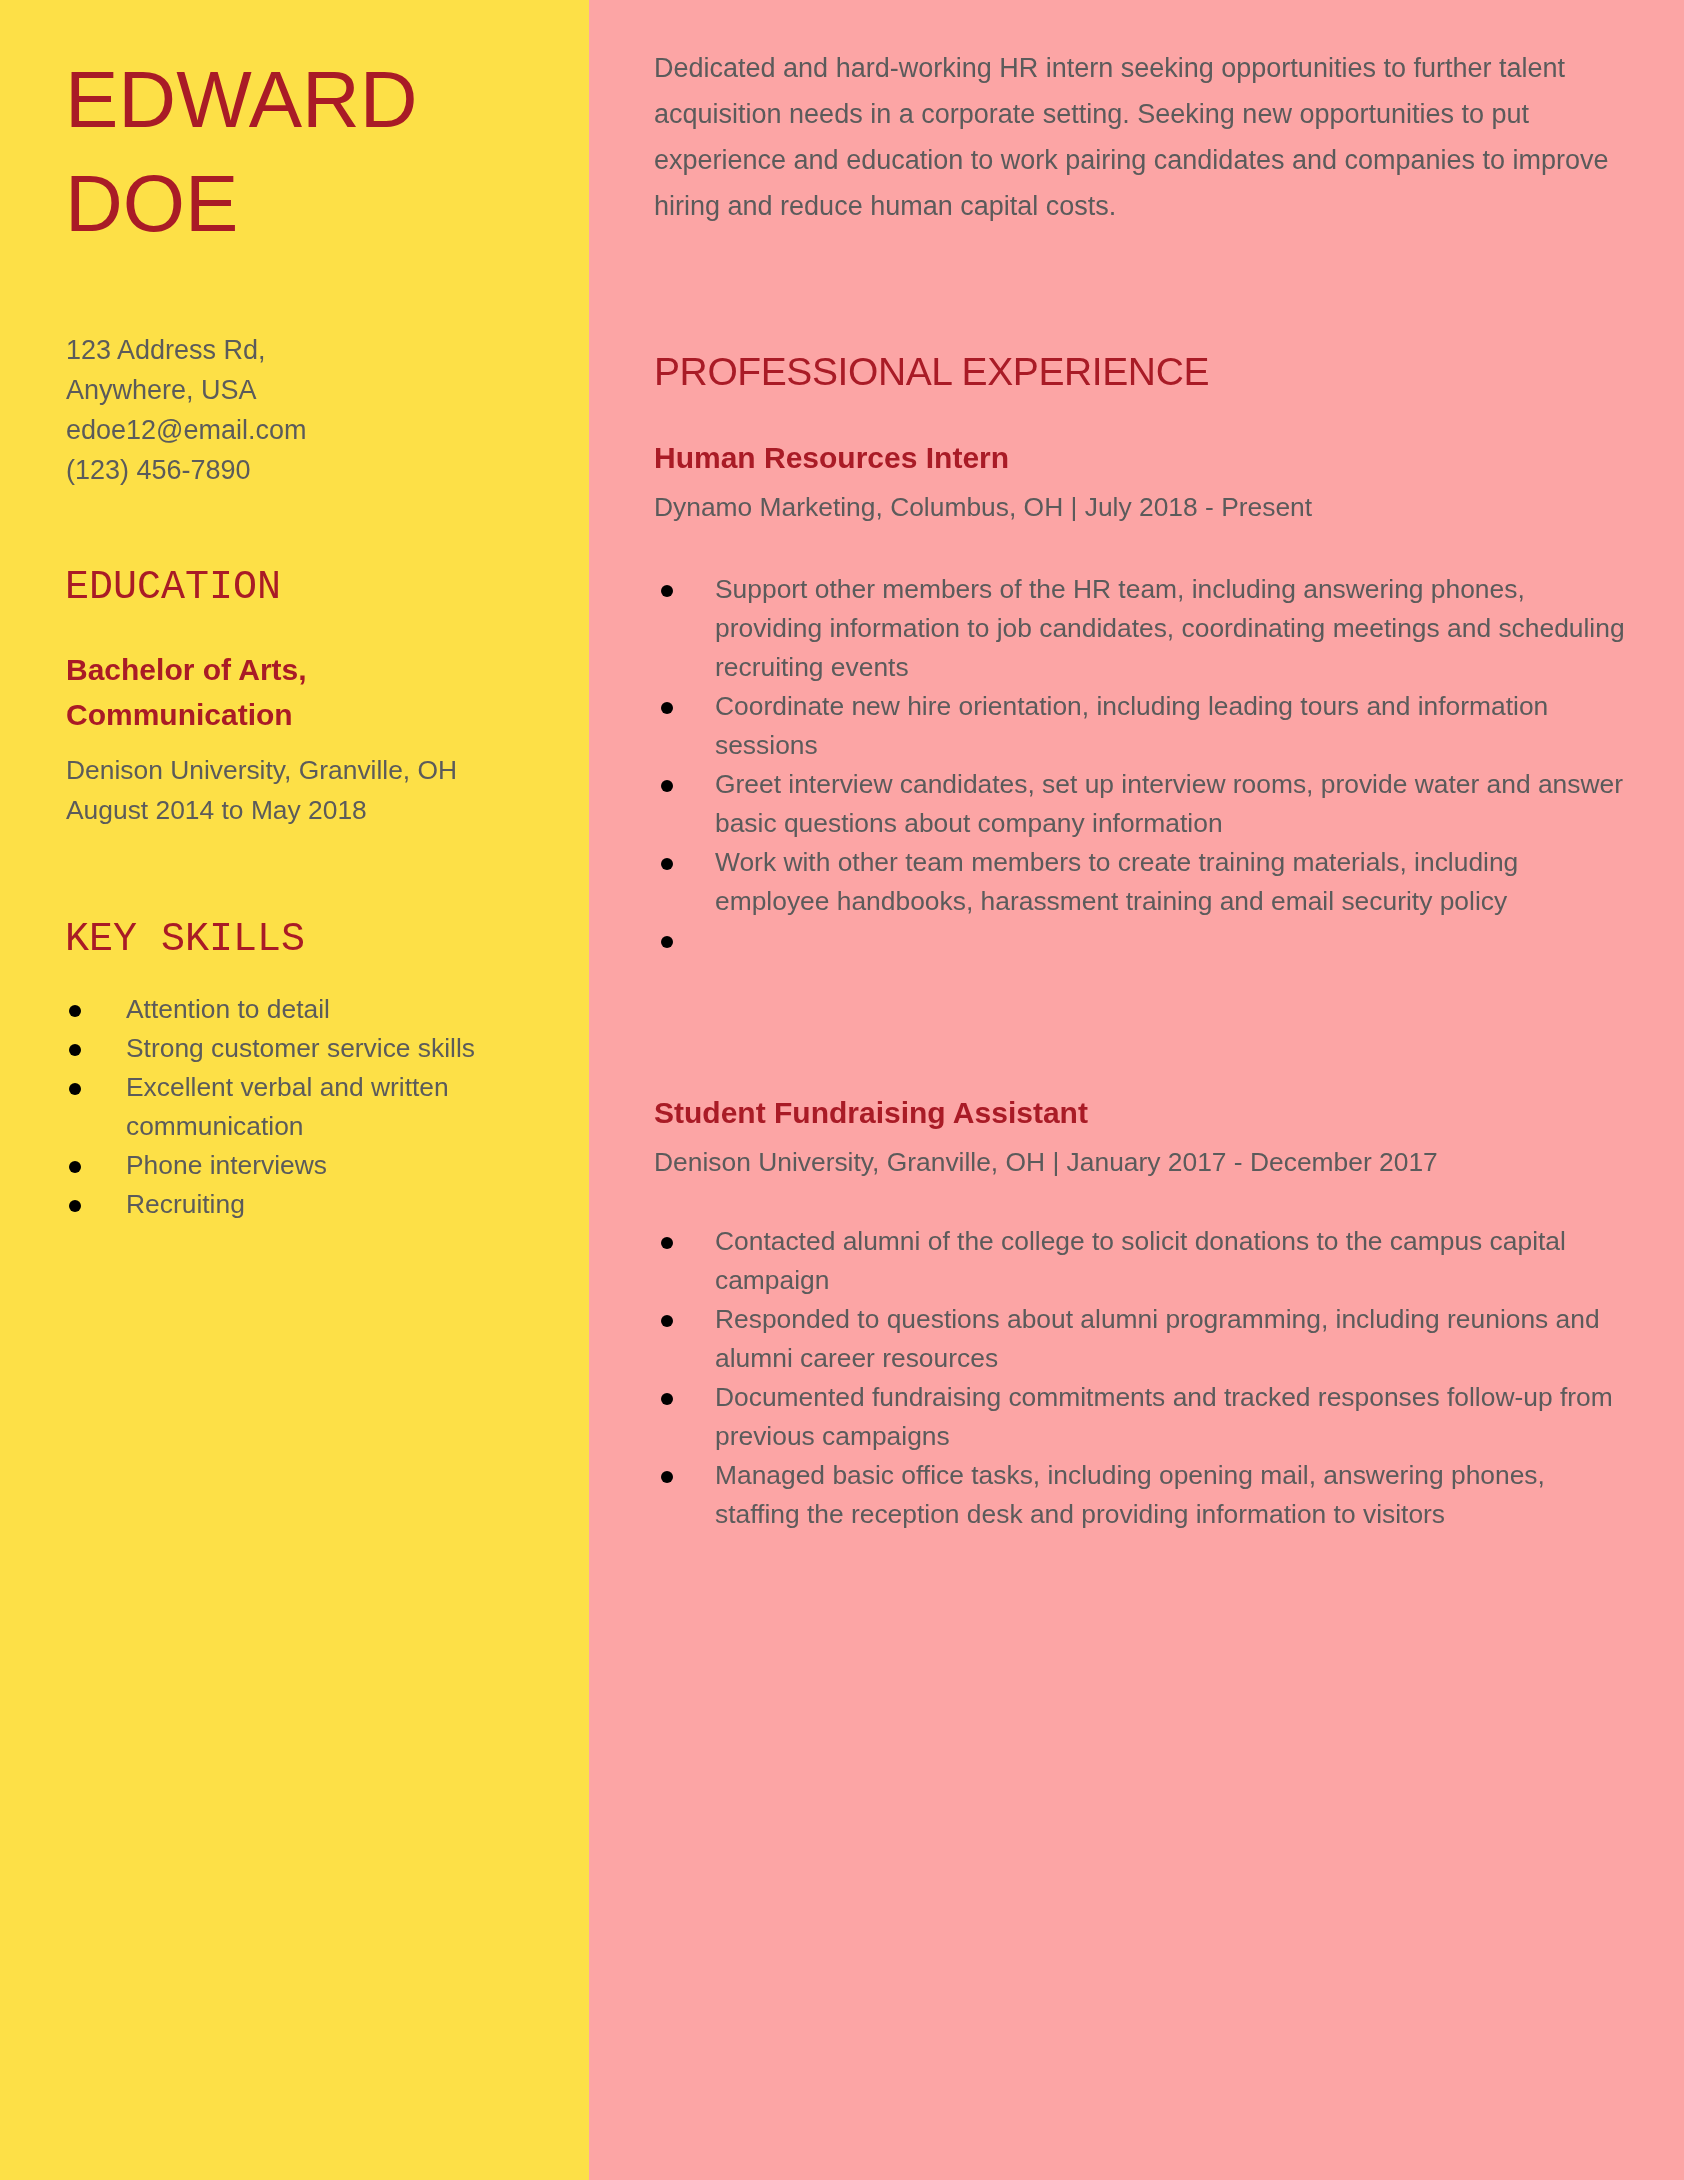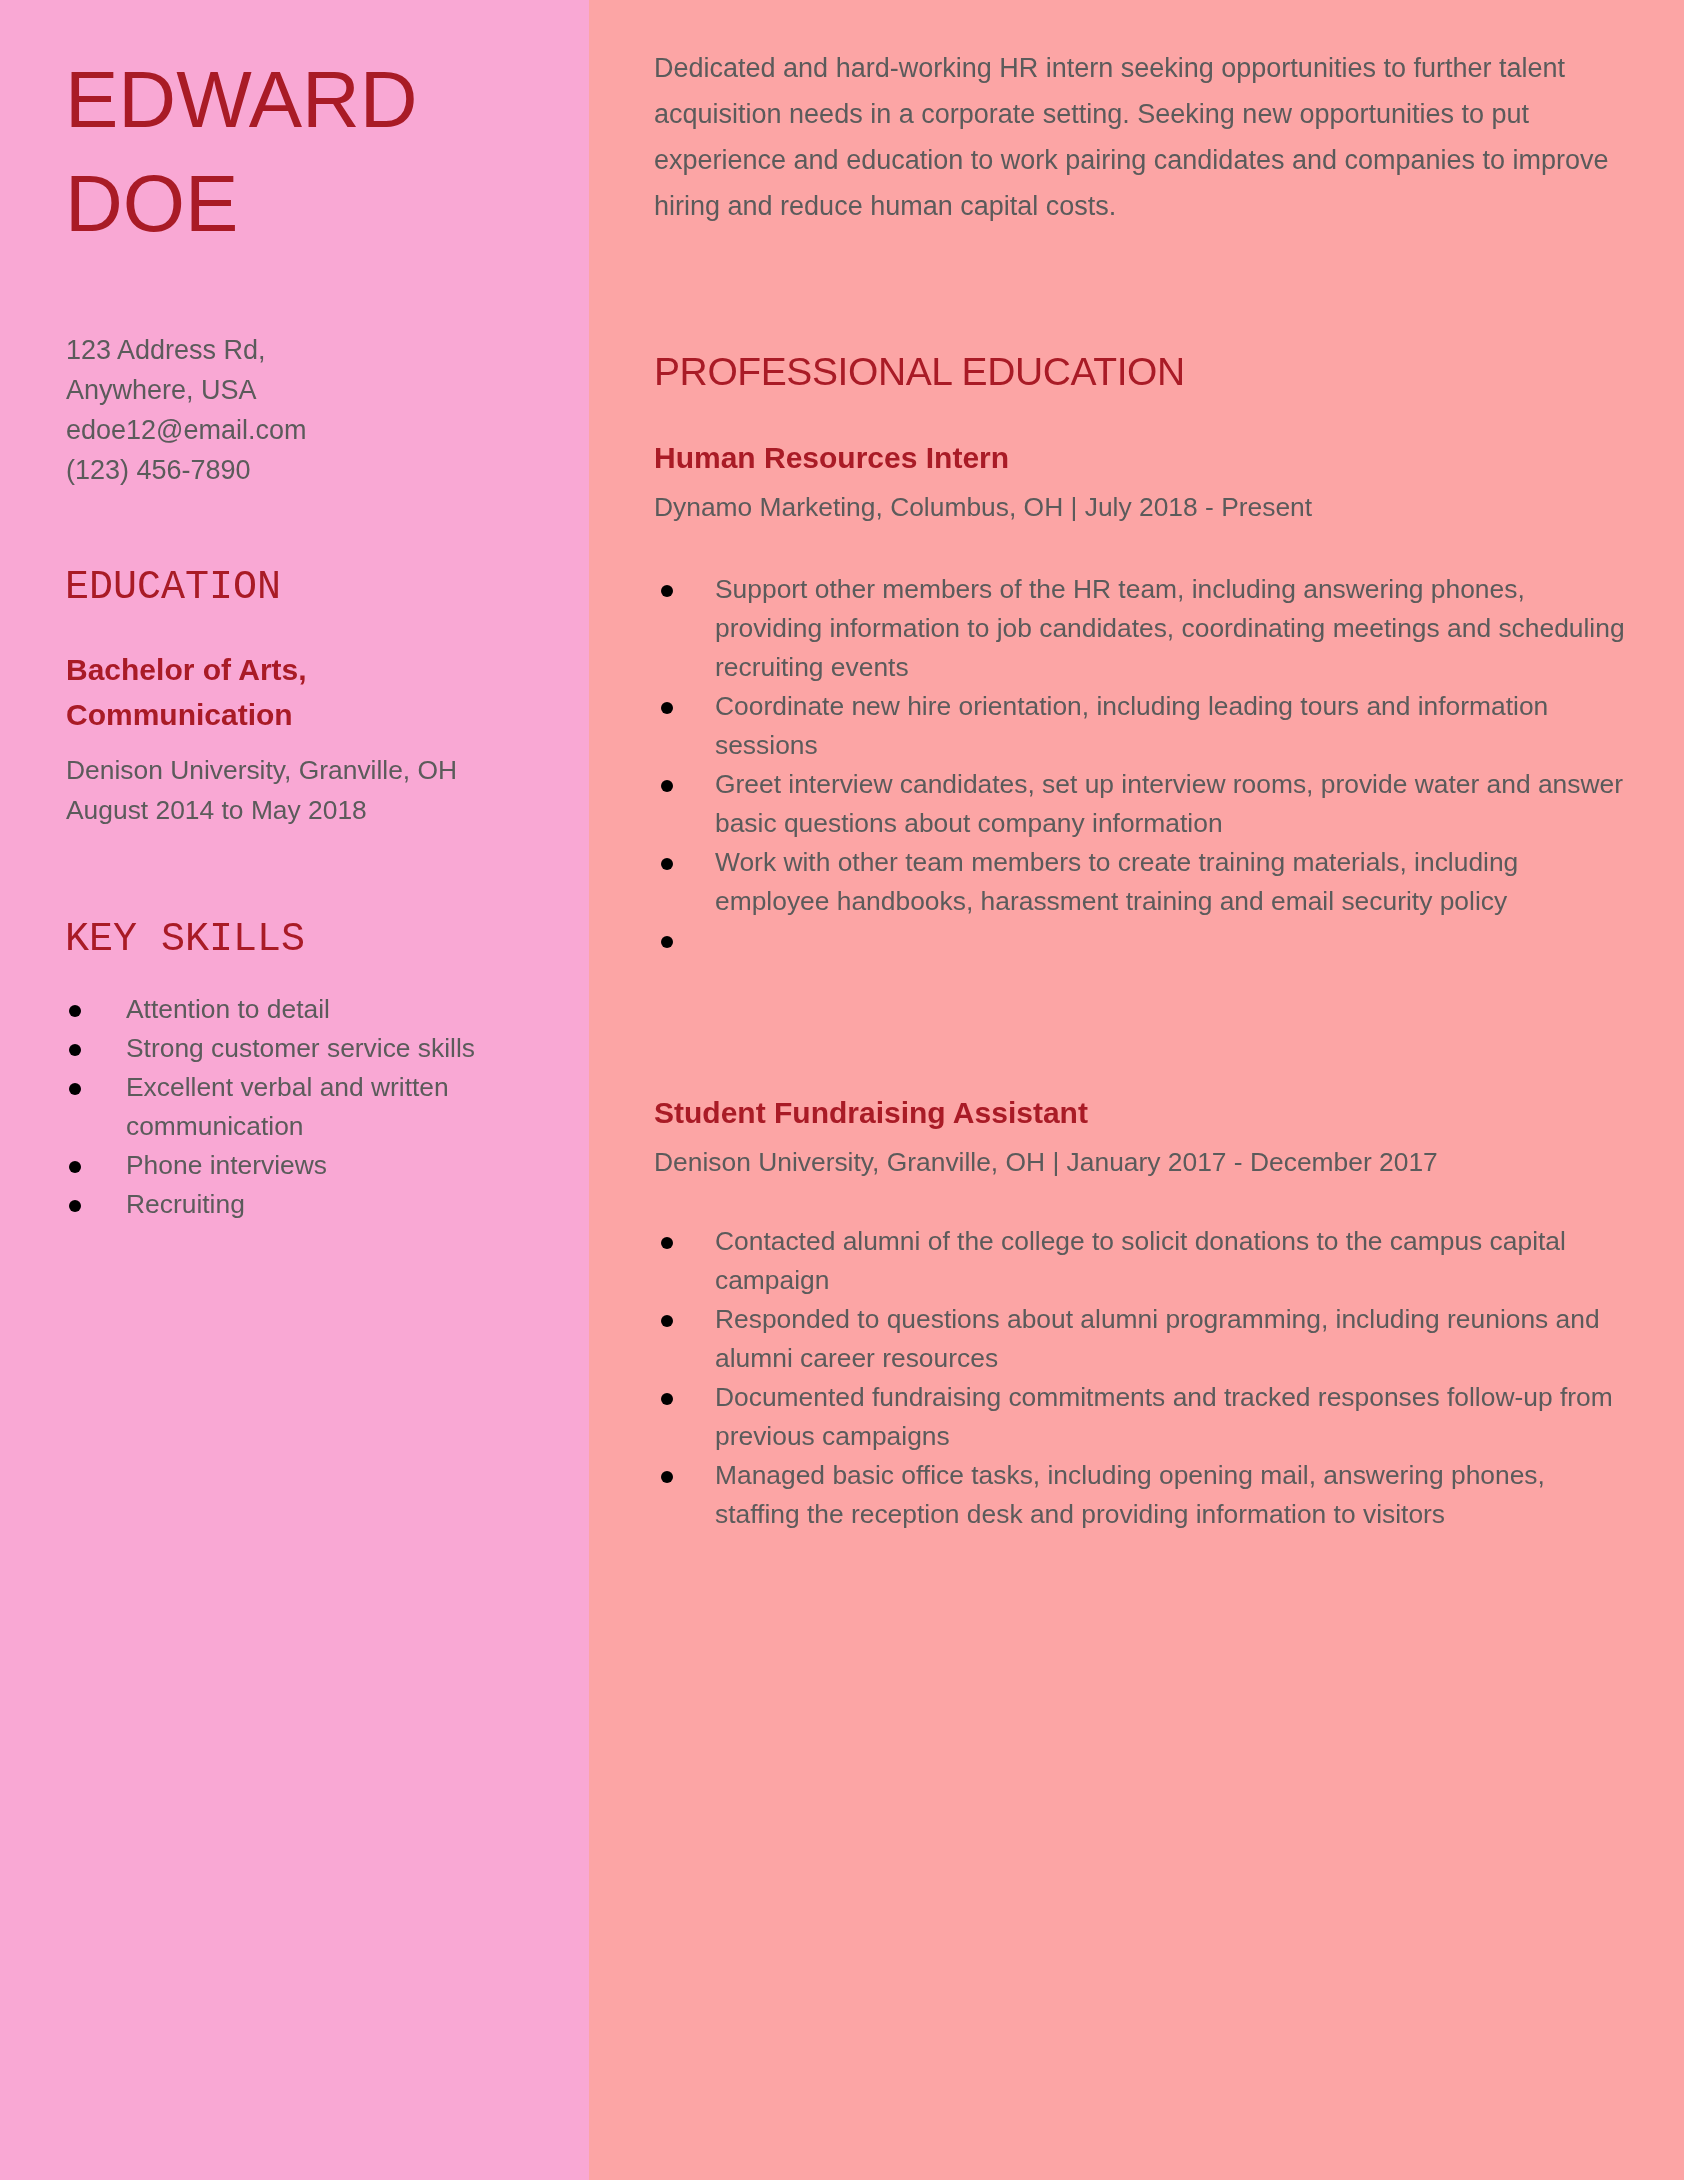--- a/index.html
+++ b/index.html
@@ -1,21 +1,21 @@
 <!DOCTYPE html>
 <html style="font-size:13.6px"><head>
 <meta charset="utf-8">
 <style>
   * { margin: 0; padding: 0; box-sizing: border-box; }
   html, body { width: 1685px; height: 2181px; background: #ffffff; overflow: hidden; }
   body { position: relative; font-family: "Liberation Sans", sans-serif; color: #5b5b5b; }
 
   .sidebar {
     position: absolute; left: 0; top: 0; width: 589px; height: 2181px;
-    background: #f9a8d4;
+    background: #fde047;
   }
   .main {
     position: absolute; left: 589px; top: 0; width: 1095px; height: 2181px;
     background: #fca5a5;
   }
 
   .abs { position: absolute; }
 
   .name {
     left: 65px; top: 48px;
@@ -114,21 +114,21 @@
     <li><span class="bullet-dot"></span><span style="display:inline-block;width:375px;">Excellent verbal and written communication</span></li>
     <li><span class="bullet-dot"></span><span>Phone interviews</span></li>
     <li><span class="bullet-dot"></span><span>Recruiting</span></li>
   </ul>
 </div>
 
 <div class="main">
 
   <p class="abs summary">Dedicated and hard-working HR intern seeking opportunities to further talent acquisition needs in a corporate setting. Seeking new opportunities to put experience and education to work pairing candidates and companies to improve hiring and reduce human capital costs.</p>
 
-  <div class="abs main-heading">PROFESSIONAL EDUCATION</div>
+  <div class="abs main-heading">PROFESSIONAL EXPERIENCE</div>
 
   <div class="abs job-title job1-title">Human Resources Intern</div>
   <div class="abs job-meta job1-meta">Dynamo Marketing, Columbus, OH | July 2018 - Present</div>
   <ul class="abs bullets job1-bullets">
     <li><span class="bullet-dot"></span><span>Support other members of the HR team, including answering phones, providing information to job candidates, coordinating meetings and scheduling recruiting events</span></li>
     <li><span class="bullet-dot"></span><span>Coordinate new hire orientation, including leading tours and information sessions</span></li>
     <li><span class="bullet-dot"></span><span>Greet interview candidates, set up interview rooms, provide water and answer basic questions about company information</span></li>
     <li><span class="bullet-dot"></span><span>Work with other team members to create training materials, including employee handbooks, harassment training and email security policy</span></li>
     <li><span class="bullet-dot"></span></li>
   </ul>

